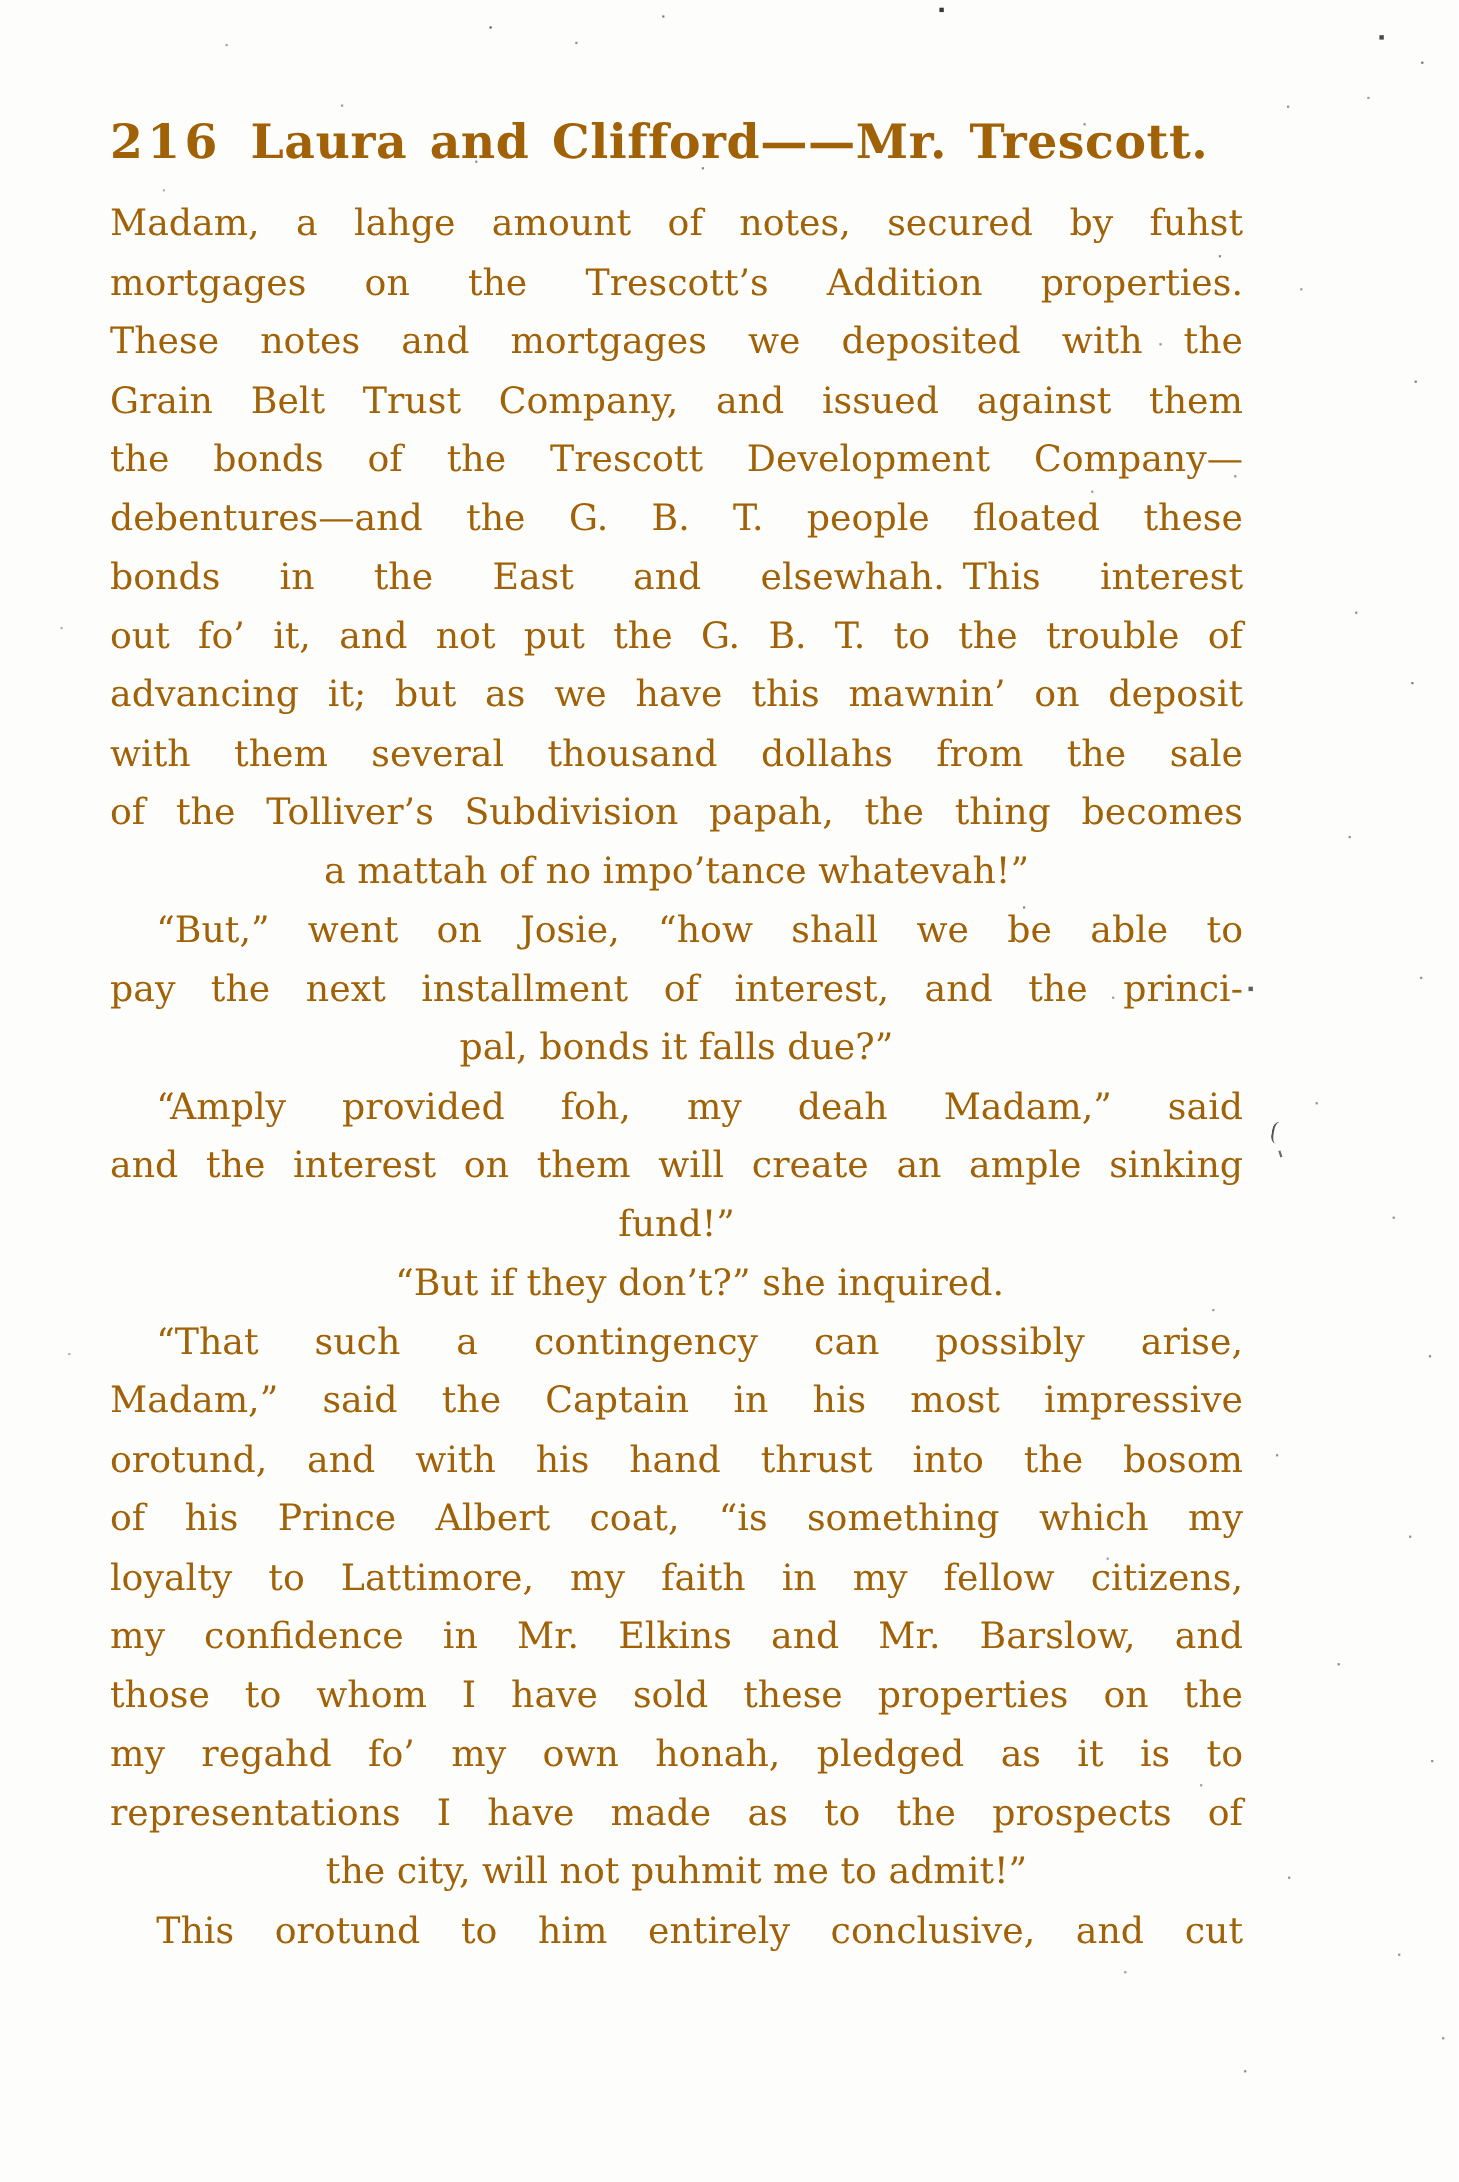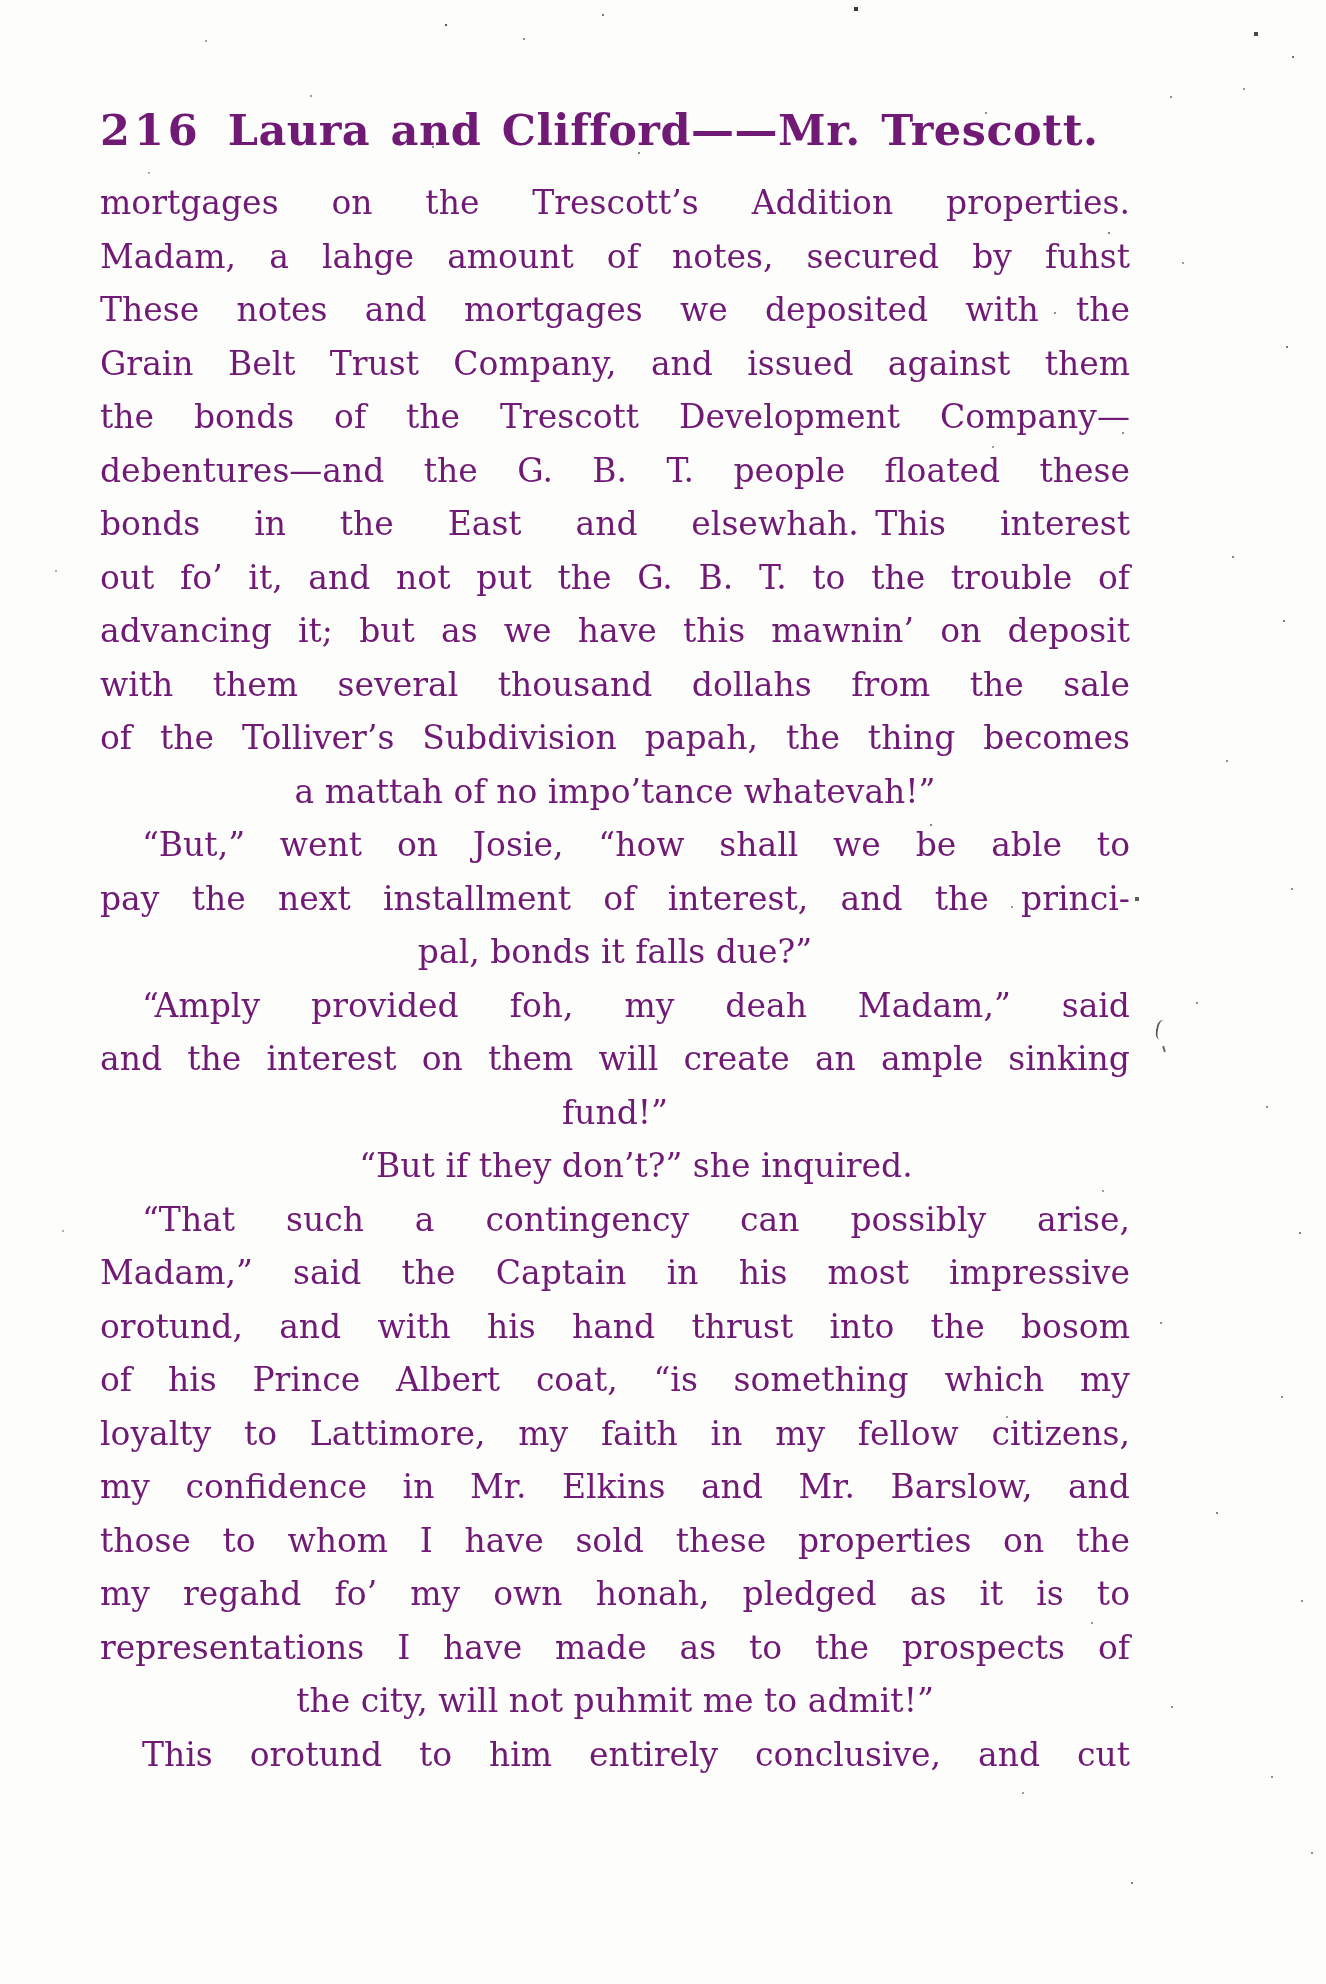--- a/index.html
+++ b/index.html
@@ -3,21 +3,21 @@
 <meta charset="utf-8">
 <style>
   html, body { margin: 0; padding: 0; background: #ffffff; }
   .page {
     position: relative;
     width: 1326px;
     height: 1984px;
     background: #fdfdfc;
     overflow: hidden;
     font-family: "DejaVu Serif", "Liberation Serif", serif;
-    color: #701a75;
+    color: #a16207;
   }
   .header {
     position: absolute;
     left: 100px;
     top: 104px;
     width: 1040px;
     font-size: 43px;
     font-weight: 700;
     line-height: 1.25;
     white-space: nowrap;
@@ -129,22 +129,22 @@
 <div class="page">
   <div class="noise"></div>
   <div class="scan-mark"></div>
   <div class="scan-mark-tick"></div>
 
   <div class="header">
     <span class="page-number">216</span><span class="running-title">Laura and Clifford——Mr. Trescott.</span>
   </div>
 
   <div class="body-text">
+      <div class="line full">Madam, a lahge amount of notes, secured by fuhst</div>
       <div class="line full">mortgages on the Trescott’s Addition properties.</div>
-      <div class="line full">Madam, a lahge amount of notes, secured by fuhst</div>
       <div class="line full">These notes and mortgages we deposited with the</div>
       <div class="line full">Grain Belt Trust Company, and issued against them</div>
       <div class="line full">the bonds of the Trescott Development Company—</div>
       <div class="line full">debentures—and the G. B. T. people floated these</div>
       <div class="line full">bonds in the East and elsewhah. This interest</div>
       <div class="line full">out fo’ it, and not put the G. B. T. to the trouble of</div>
       <div class="line full">advancing it; but as we have this mawnin’ on deposit</div>
       <div class="line full">with them several thousand dollahs from the sale</div>
       <div class="line full">of the Tolliver’s Subdivision papah, the thing becomes</div>
       <div class="line">a mattah of no impo’tance whatevah!”</div>

